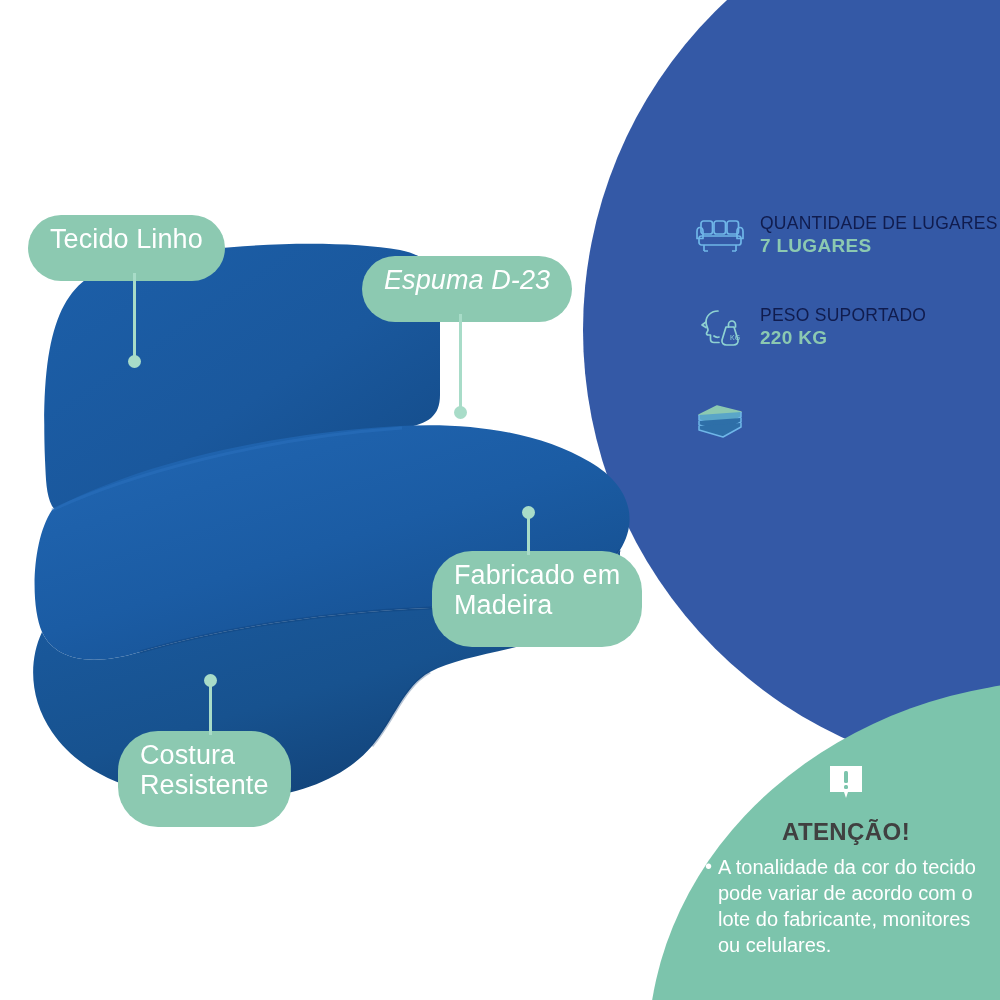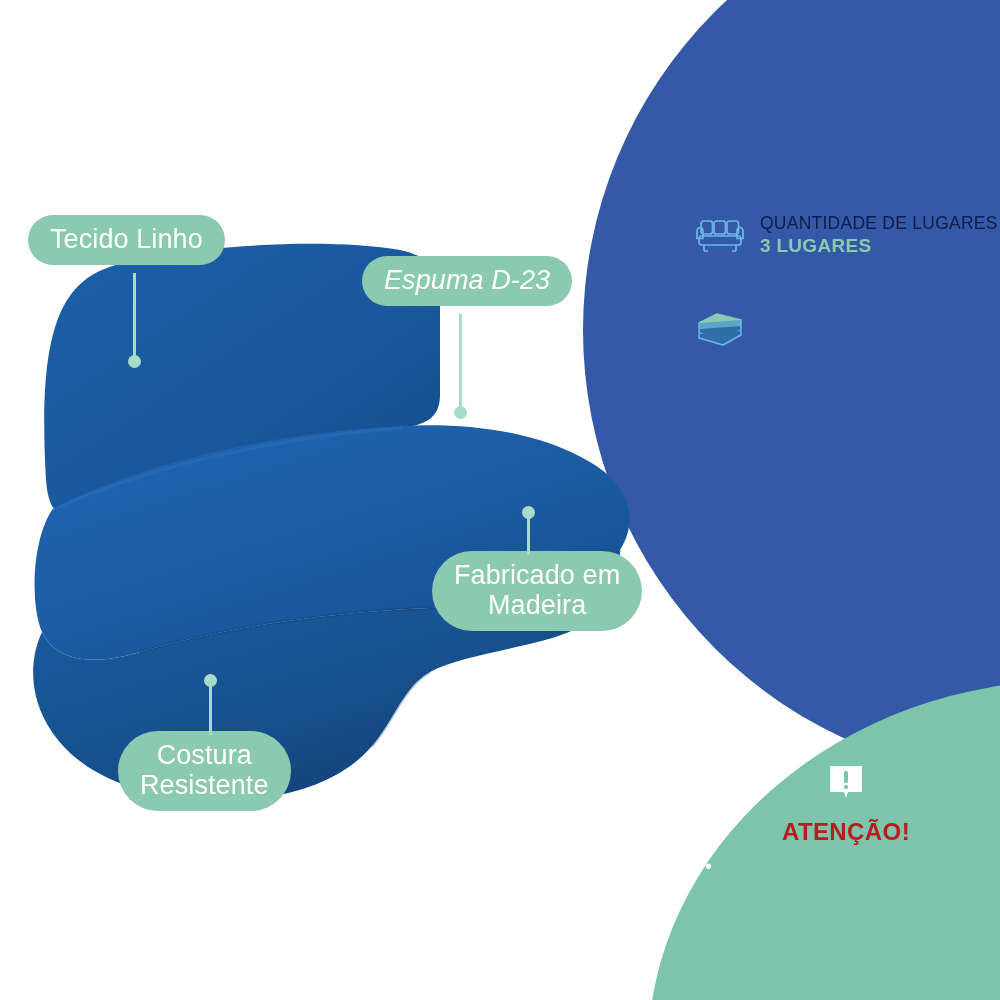--- a/index.html
+++ b/index.html
@@ -30,24 +30,24 @@
   
   .sofa-wrap{position:absolute;left:0;top:180px;width:680px;height:640px;}
   .sofa-wrap svg{display:block;width:100%;height:100%;}
 
   
   .callout{position:absolute;}
   .pill{
     background:#8CC9B1;
     color:#ffffff;
     border-radius:40px;
-    padding:9px 22px 11px;
+    padding:9px 22px 27px;
     font-size:27px;
     line-height:1.12;
-    text-align:center;
+    text-align:left;
     white-space:pre-line;
     letter-spacing:.1px;
     box-sizing:border-box;
   }
   .leader{
     position:absolute;
     width:3px;
     background:#A8DCC8;
   }
   .dot{
@@ -92,21 +92,21 @@
     font-weight:bold;
     letter-spacing:.3px;
     line-height:1.25;
     margin-top:1px;
   }
 
   
   .attention{position:absolute;left:700px;top:760px;width:292px;text-align:center;}
   .att-icon{display:flex;justify-content:center;margin-bottom:14px;}
   .att-title{
-    color:#b91c1c;
+    color:#404040;
     font-size:24px;
     font-weight:bold;
     letter-spacing:.4px;
     margin-bottom:8px;
   }
   .att-body{
     color:#ffffff;
     font-size:20px;
     line-height:1.3;
     text-align:left;
@@ -217,24 +217,40 @@
           <rect x="19" y="4" width="11.5" height="13" rx="2.5"></rect>
           <rect x="32" y="4" width="11.5" height="13" rx="2.5"></rect>
           <path d="M2 14.5c0-3 1.5-4 3-4s3 1 3 4v7H2z"></path>
           <path d="M48 14.5c0-3-1.5-4-3-4s-3 1-3 4v7h6z"></path>
           <rect x="4" y="19" width="42" height="9" rx="2.5"></rect>
           <path d="M9 28v6M41 28v6M9 34h4M37 34h4"></path>
         </svg>
       </div>
       <div class="spec-text">
         <div class="spec-label">QUANTIDADE DE LUGARES</div>
-        <div class="spec-value">3 LUGARES</div>
-      </div>
-    </div>
-
+        <div class="spec-value">7 LUGARES</div>
+      </div>
+    </div>
+
+    <div class="spec-row">
+      <div class="spec-icon">
+        <svg width="48" height="46" viewBox="0 0 48 46" fill="none" stroke="#8FD2D2" stroke-width="1.7" stroke-linejoin="round" stroke-linecap="round">
+          <path d="M22 4c-7 0-12 5-12 11 0 4 2 6 2 8 0 1.5-1.5 2-1.5 3.5 0 1 1 1.5 2 1.5h2v4c0 2 1.5 3.5 3.5 3.5h5"></path>
+          <path d="M10 15l-4 3 4 2.5"></path>
+          <path d="M18 29c1.5 1.2 3.5 1.5 5 1"></path>
+          <path d="M30 20h8l4 13c.5 3-1.5 5-4.5 5h-7c-3 0-5-2-4.5-5z"></path>
+          <path d="M32.5 20v-2.5a3.5 3.5 0 017 0V20"></path>
+          <text x="34" y="33" font-family="Liberation Sans, sans-serif" font-size="7" fill="#8FD2D2" stroke="none">KG</text>
+        </svg>
+      </div>
+      <div class="spec-text">
+        <div class="spec-label">PESO SUPORTADO</div>
+        <div class="spec-value">220 KG</div>
+      </div>
+    </div>
 
 
     <div class="spec-row">
       <div class="spec-icon">
         <svg width="50" height="40" viewBox="0 0 50 40" fill="none" stroke="#8FD2D2" stroke-width="1.5" stroke-linejoin="round">
           <path d="M4 13L22 4l24 6-18 10z" fill="#8CC9B1" stroke="#8CC9B1"></path>
           <path d="M4 13v5l24 7 18-10v-5" fill="#5AA6C8" stroke="#6FB6E8"></path>
           <path d="M4 19v4l24 7 18-10v-4" fill="#2E6FA8" stroke="#6FB6E8"></path>
           <path d="M4 24v4l24 7 18-10v-4" fill="#2E6FA8" stroke="#6FB6E8"></path>
         </svg>
@@ -249,16 +265,17 @@
     <div class="att-icon">
       <svg width="44" height="44" viewBox="0 0 44 44" fill="none">
         <path d="M6 6h32v26H24l-2 6-2-6H6z" fill="#ffffff"></path>
         <rect x="20" y="11" width="4" height="12" rx="1.5" fill="#7CC4AC"></rect>
         <rect x="20" y="25" width="4" height="4" rx="1.5" fill="#7CC4AC"></rect>
       </svg>
     </div>
     <div class="att-title">ATENÇÃO!</div>
     <div class="att-body">
       <span class="bullet">•</span>
+      <span>A tonalidade da cor do tecido pode variar de acordo com o lote do fabricante, monitores ou celulares.</span>
     </div>
   </div>
 
 </div>
 
 </body></html>

